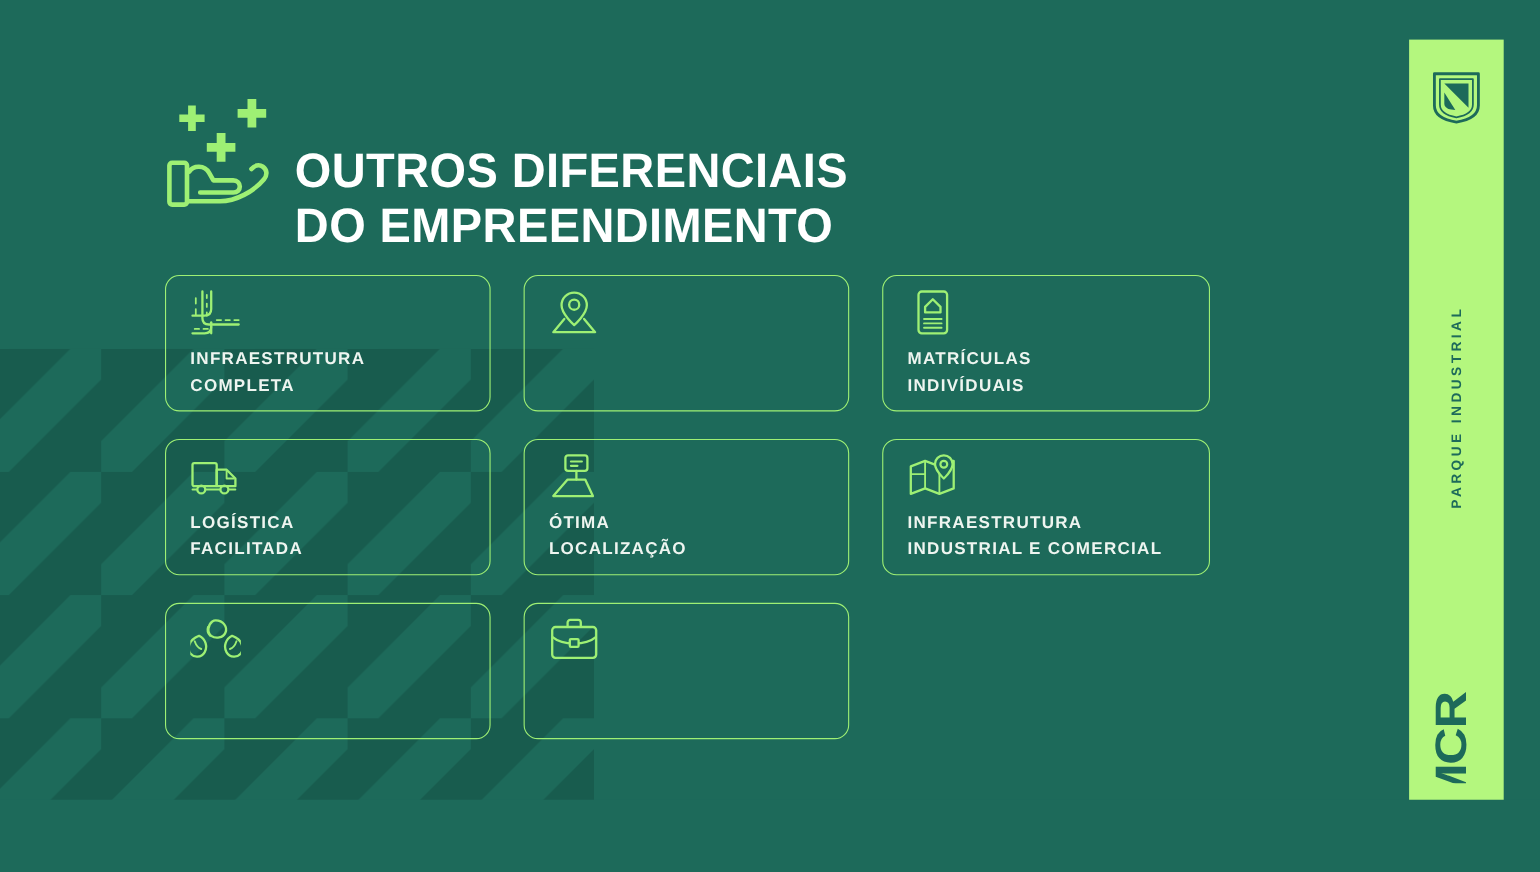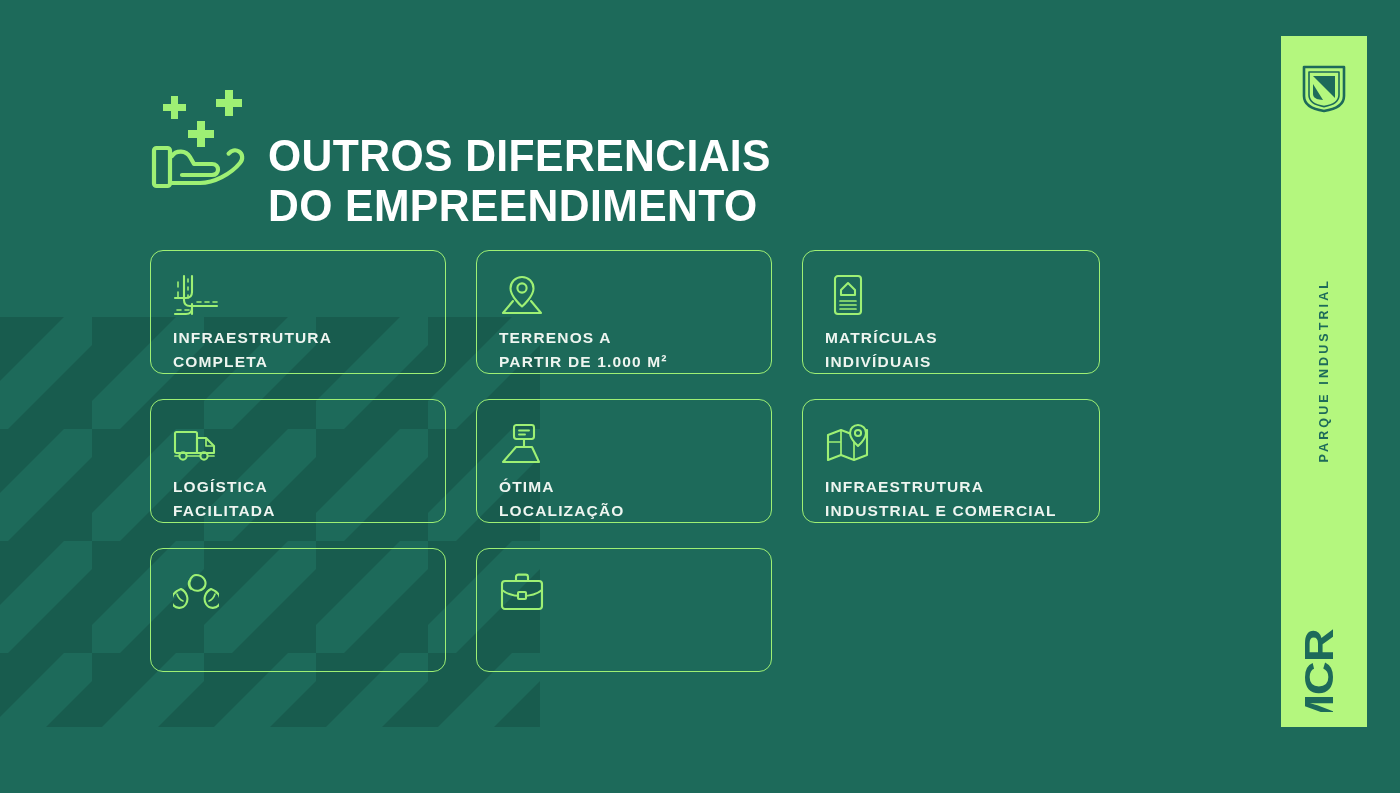--- a/index.html
+++ b/index.html
@@ -73,21 +73,21 @@
     grid-template-rows: 124px 124px 124px;
     column-gap: 30px;
     row-gap: 25px;
     z-index: 2;
   }
 
   .card {
     position: relative;
     border: 1.4px solid #9ef074;
     border-radius: 13px;
-    padding: 23px 0 0 22px;
+    padding: 12px 0 0 22px;
     background: transparent;
     overflow: hidden;
   }
 
   .card-icon {
     width: 46px;
     height: 42px;
     display: block;
     margin-bottom: 10px;
   }
@@ -196,22 +196,20 @@
       <div class="card-label">INFRAESTRUTURA
 COMPLETA</div>
     </div>
 
     <div class="card">
       <svg class="card-icon" viewBox="0 0 46 42" fill="none" aria-hidden="true">
         <path d="M23 3 c-6.4 0-11.5 5.1-11.5 11.5 0 8 11.5 18 11.5 18 s11.5-10 11.5-18 C34.5 8.1 29.4 3 23 3 z" stroke="#9ef074" stroke-width="2.1" stroke-linejoin="round"></path>
         <circle cx="23" cy="14" r="4.6" stroke="#9ef074" stroke-width="2.1"></circle>
         <path d="M14 27 L4 39 H42 L32 27" stroke="#9ef074" stroke-width="2.1" stroke-linejoin="round" stroke-linecap="round"></path>
       </svg>
-      <div class="card-label">TERRENOS A
-PARTIR DE 1.000 M²</div>
     </div>
 
     <div class="card">
       <svg class="card-icon" viewBox="0 0 46 42" fill="none" aria-hidden="true">
         <rect x="10" y="2" width="26" height="38" rx="3" stroke="#9ef074" stroke-width="2.1"></rect>
         <path d="M16 16 L23 9 L30 16 V21 H16 Z" stroke="#9ef074" stroke-width="2.1" stroke-linejoin="round"></path>
         <path d="M15 27 h16 M15 31 h16 M15 35 h16" stroke="#9ef074" stroke-width="1.7" stroke-linecap="round"></path>
       </svg>
       <div class="card-label">MATRÍCULAS
 INDIVÍDUAIS</div>

